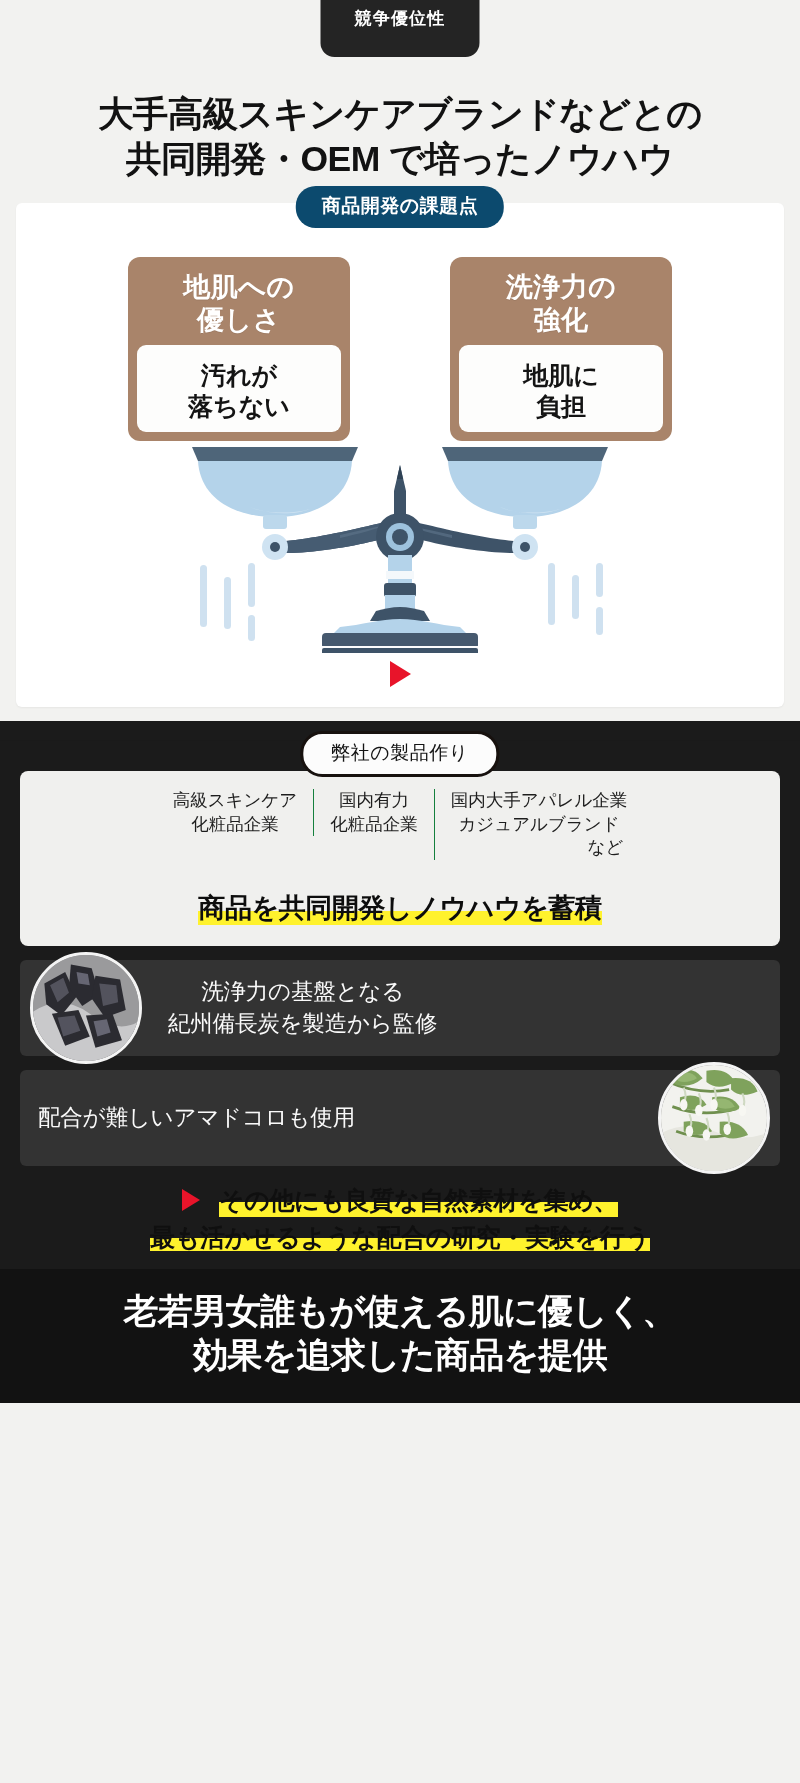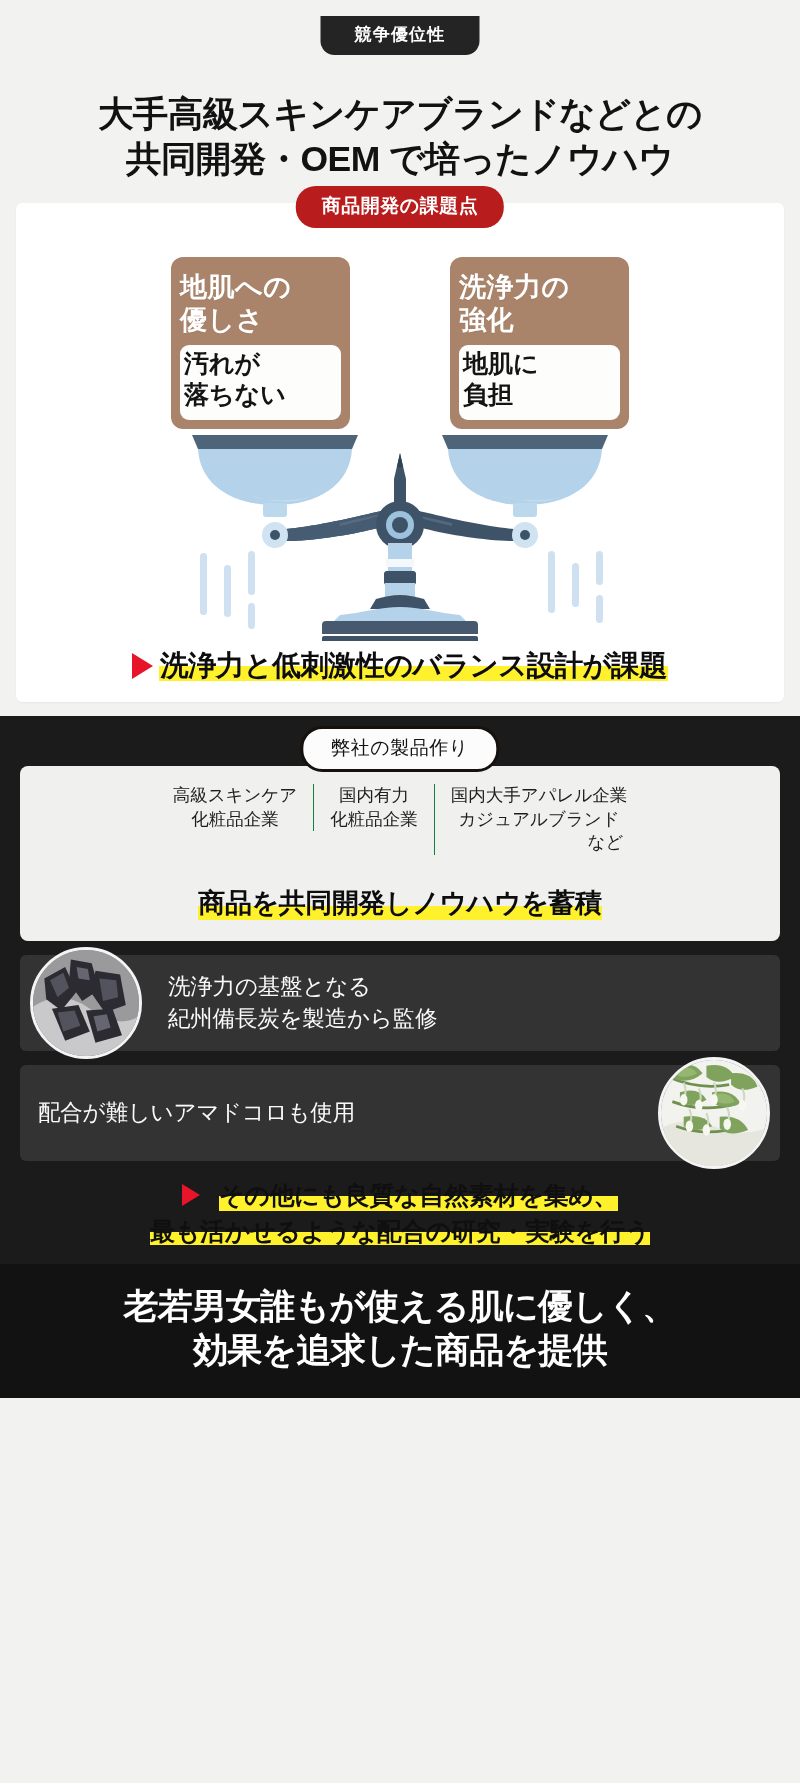--- a/index.html
+++ b/index.html
@@ -8,24 +8,24 @@
     font-family:"Liberation Sans","DejaVu Sans",sans-serif;
     background:#f2f2f0;
     width:800px; height:1783px;
     position:relative; overflow:hidden;
     -webkit-font-smoothing:antialiased;
   }
 
   
   .hero { background:#f2f2f0; padding:0 0 14px 0; position:relative; }
   .top-badge {
-    position:absolute; left:50%; top:16px; transform:translateX(-50%);
+    position:absolute; left:50%; top:0; transform:translateX(-50%);
     background:#242424; color:#fff;
     border-radius:0 0 14px 14px;
-    padding:7px 34px 9px 34px;
+    padding:7px 34px 27px 34px;
     font-size:17px; font-weight:700; letter-spacing:1.2px;
     white-space:nowrap;
   }
   .hero-title {
     padding-top:92px;
     text-align:center;
     color:#121212;
     font-size:35.5px;
     font-weight:900;
     line-height:1.26;
@@ -37,46 +37,46 @@
   .card-white {
     position:relative;
     background:#ffffff;
     margin:8px 16px 0 16px;
     border-radius:6px;
     padding:46px 0 18px 0;
     box-shadow:0 1px 2px rgba(0,0,0,.05);
   }
   .pill-dark {
     position:absolute; left:50%; top:-17px; transform:translateX(-50%);
-    background:#b91c1c; color:#fff;
+    background:#0c4a6e; color:#fff;
     border-radius:20px;
     padding:7px 26px 9px 26px;
     font-size:19px; font-weight:700; letter-spacing:.5px;
     white-space:nowrap;
   }
 
   .boxes { display:flex; justify-content:center; gap:100px; padding:8px 0 0 0; }
   .brown-box {
-    width:179px;
+    width:222px;
     background:#a9846a;
     border-radius:12px;
     padding:10px 9px 9px 9px;
-    text-align:left;
+    text-align:center;
   }
   .brown-box .bb-title {
     color:#fff; font-size:27px; font-weight:800; line-height:1.2;
     padding:4px 0 9px 0; letter-spacing:.5px;
     text-shadow:0 1px 0 rgba(0,0,0,.07);
   }
   .brown-box .bb-inner {
     background:#fdfdfc;
     border-radius:9px;
     color:#141414;
     font-size:25px; font-weight:800; line-height:1.22;
-    padding:3px 4px 11px 4px;
+    padding:15px 4px 11px 4px;
   }
 
   
   .scale-wrap { position:relative; height:218px; margin-top:-6px; }
   .scale-wrap svg { display:block; margin:0 auto; }
 
   
   .concl {
     display:flex; align-items:center; justify-content:center;
     gap:6px; padding:8px 0 2px 0;
@@ -153,21 +153,21 @@
     position:relative;
     min-height:96px;
     display:flex; align-items:center;
   }
   .feat.left-img { padding:12px 14px 12px 148px; }
   .feat.right-img { padding:12px 148px 12px 18px; }
   .feat-txt {
     color:#fafafa; font-size:22.5px; font-weight:400; line-height:1.42;
     letter-spacing:-0.2px;
   }
-  .feat-txt .ln { display:block; white-space:nowrap; }
+  .feat-txt .ln { display:block; white-space:nowrap;text-align:center; }
   .circ {
     position:absolute; top:50%; transform:translateY(-50%);
     width:112px; height:112px; border-radius:50%;
     border:3px solid #f4f4f4; overflow:hidden;
     background:#8e8e8e;
   }
   .circ.l { left:10px; }
   .circ.r { right:10px; }
   .circ svg { display:block; width:100%; height:100%; }
 
@@ -296,21 +296,20 @@
         <rect x="448" y="128" width="7" height="62" rx="3.5"></rect>
         <rect x="472" y="140" width="7" height="44" rx="3.5"></rect>
         <rect x="496" y="128" width="7" height="34" rx="3.5"></rect>
         <rect x="496" y="172" width="7" height="28" rx="3.5"></rect>
       </g>
     </svg>
   </div>
 
   <div class="concl">
     <span class="tri-red"></span>
-    <span class="hl-y">洗浄力と低刺激性のバランス設計が課題</span>
   </div>
 </div>
 
 <div class="dark-sec">
   <div class="notch-wrap">
     <div class="notch"></div>
     <div class="pill-white">弊社の製品作り</div>
   </div>
 
   <div class="dark-inner">

